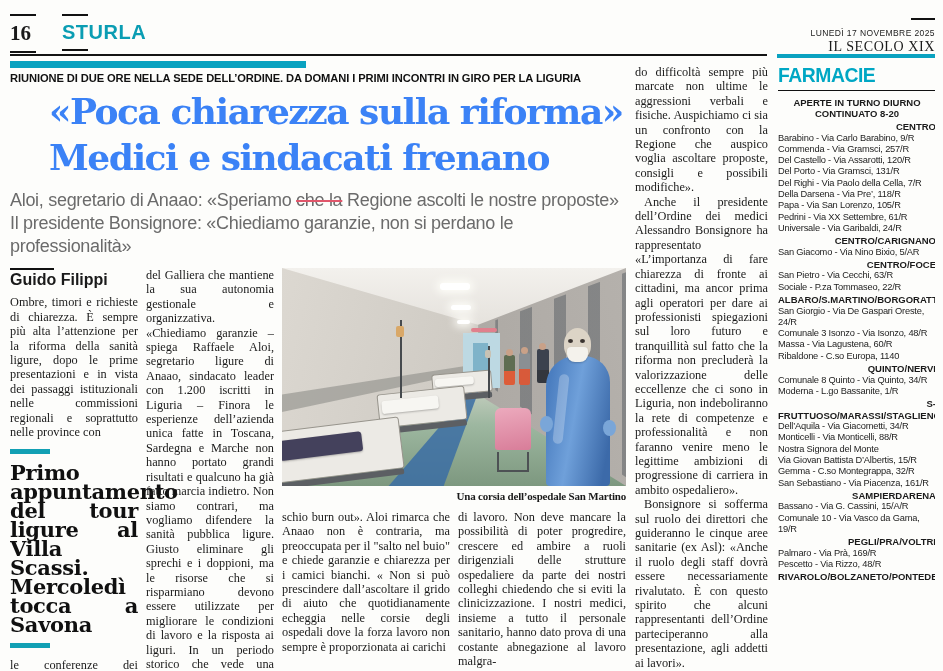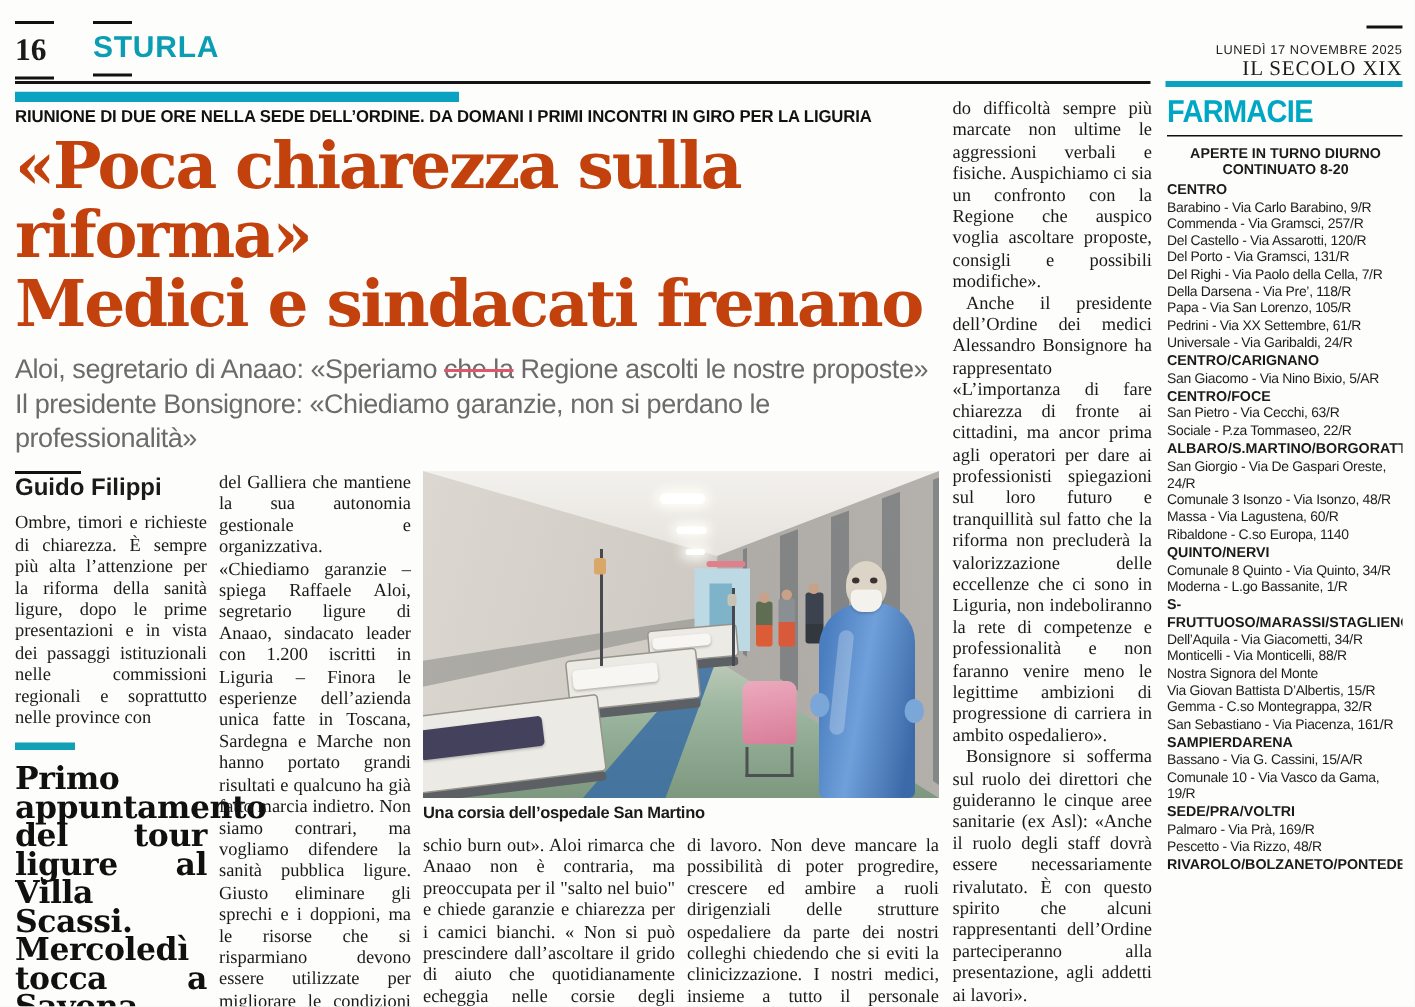--- a/index.html
+++ b/index.html
@@ -22,49 +22,49 @@
   .rule-right { width:158px; border-top:4px solid #0aa2c0; margin-left:10px; }
 
   
   .content { display:flex; margin-top:3px; height:612px; overflow:hidden; }
   .article { width:758px; display:flex; gap:9px; }
   .left-zone { width:616px; }
   .col5 { width:133px; padding-top:4px; }
 
   .kick-bar { width:296px; height:7px; background:#0aa2c0; margin-bottom:4px; }
   .kicker { font-family:"Liberation Sans",sans-serif; font-weight:bold; font-size:11.5px; letter-spacing:-0.1px; transform:scaleX(.97); transform-origin:left; white-space:nowrap; color:#111; }
-  .headline { font-family:"DejaVu Serif",serif; font-weight:bold; font-size:43px; line-height:46px; letter-spacing:-1.5px; color:#c2410c; margin-top:4px; }
+  .headline { font-family:"DejaVu Serif",serif; font-weight:bold; font-size:36px; line-height:46px; letter-spacing:-1.5px; color:#3b82f6; margin-top:4px;margin-left:39px; }
   .deck { font-family:"Liberation Sans",sans-serif; font-size:18px; line-height:23px; color:#6b6b6b; margin-top:9px; letter-spacing:-0.3px; }
   .strike { text-decoration:line-through; text-decoration-color:#e0566a; text-decoration-thickness:2px; }
 
   .body-cols { display:flex; gap:8px; margin-top:10px; }
   .bcol { font-size:12.3px; line-height:14.4px; text-align:justify; hyphens:auto; }
   .c1,.c2 { width:128px; }
   .photo-zone { width:344px; }
 
   .byline { font-family:"Liberation Sans",sans-serif; font-weight:bold; font-size:16px; margin-bottom:8px; }
   .byline .bl-rule { display:block; width:44px; border-top:2px solid #111; margin-bottom:3px; }
 
   .pullquote { margin:10px 0; }
   .pq-bar { width:40px; height:5px; background:#12a0b4; }
   .pq-text { font-family:"DejaVu Serif",serif; font-weight:bold; font-size:21px; line-height:19px; margin:9px 0; color:#101010; letter-spacing:-0.3px; }
 
-  .caption { font-family:Liberation Sans, sans-serif; font-weight:bold; font-size:11px; margin:4px 0 8px; letter-spacing:-0.2px; }
+  .caption { font-family:Liberation Serif, serif; font-weight:bold; font-size:11px; margin:4px 0 8px; letter-spacing:-0.2px;text-align:right; }
   .photo-cols { display:flex; gap:8px; }
   .c3,.c4 { width:168px; }
 
   .col5 p { margin:0; }
   .col5 p + p { text-indent:9px; }
 
   
   .sidebar { width:158px; margin-left:10px; font-family:"Liberation Sans",sans-serif; }
   .sb-title { color:#00a7c4; font-weight:bold; font-size:21px; letter-spacing:-0.5px; transform:scaleX(.92); transform-origin:left; padding-top:2px; }
   .sb-title-rule { border-top:1.5px solid #111; margin-top:3px; margin-bottom:6px; }
   .sb-sec { font-weight:bold; font-size:9.5px; text-align:center; line-height:11px; margin:4px 0 2px; }
-  .sb-group { font-weight:bold; font-size:9.5px; line-height:11.5px; margin-top:1px; }
+  .sb-group { font-weight:bold; font-size:9.5px; line-height:11.5px; margin-top:1px;text-align:right; }
   .sb-entry { font-size:9.3px; line-height:11.3px; letter-spacing:-0.2px; color:#1c1c1c; }
 
   
   .photo { position:relative; width:344px; height:218px; overflow:hidden;
     background:linear-gradient(180deg,#f3f1ed 0%,#ddd9d3 42%,#c6cfc0 55%,#9db7a0 72%,#7d987f 100%); }
   .ph-wl { position:absolute; inset:0; clip-path:polygon(0 0,57% 26%,57% 56%,0 92%); background:linear-gradient(105deg,#dcd8d1,#c2beb7); }
   .ph-wl::after { content:""; position:absolute; inset:0; clip-path:polygon(0 58%,57% 44%,57% 47%,0 66%); background:#8e8d88; opacity:.6; }
   .ph-wr { position:absolute; inset:0; clip-path:polygon(57% 26%,100% 0,100% 100%,57% 58%); background:linear-gradient(255deg,#b5b1ac,#a4a09b); }
   .ph-wr::after { content:""; position:absolute; inset:0; background:repeating-linear-gradient(90deg, rgba(86,92,98,.5) 0 12px, transparent 12px 34px); clip-path:polygon(62% 24%,100% 2%,100% 96%,62% 56%); }
   .ph-end { position:absolute; left:52.5%; top:30%; width:11%; height:25%; background:#bdd9e3; }
@@ -304,21 +304,21 @@
             <div class="sb-group" data-interactable="false">SAMPIERDARENA</div>
             <div data-interactable="false">
 
             <div class="sb-entry" data-interactable="false">Bassano - Via G. Cassini, 15/A/R</div>
               <div class="sb-entry" data-interactable="false">Comunale 10 - Via Vasco da Gama, 19/R</div>
             </div>
           </div>
 
 
           <div data-interactable="false">
-            <div class="sb-group" data-interactable="false">SEDE/PRA/VOLTRI</div>
+            <div class="sb-group" data-interactable="false">PEGLI/PRA/VOLTRI</div>
             <div data-interactable="false">
 
               <div class="sb-entry" data-interactable="false">Palmaro - Via Prà, 169/R</div>
               <div class="sb-entry" data-interactable="false">Pescetto - Via Rizzo, 48/R</div>
             </div>
           </div>
 
           <div data-interactable="false">
             <div class="sb-group" data-interactable="false">RIVAROLO/BOLZANETO/PONTEDECIMO</div>
 

